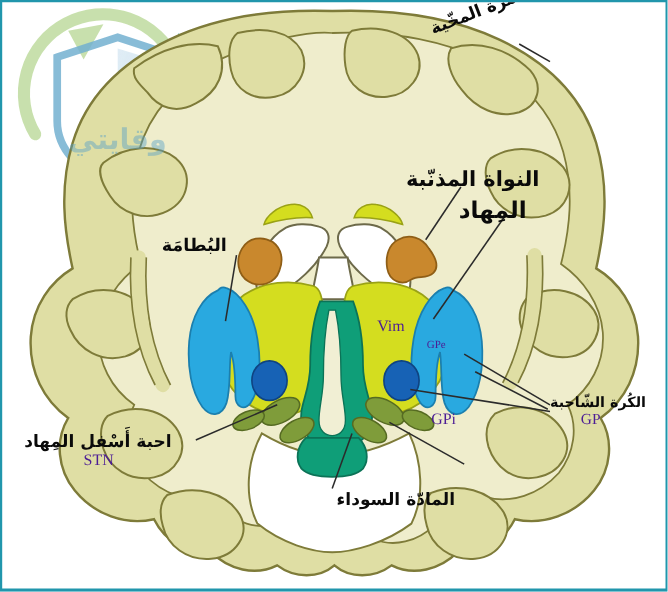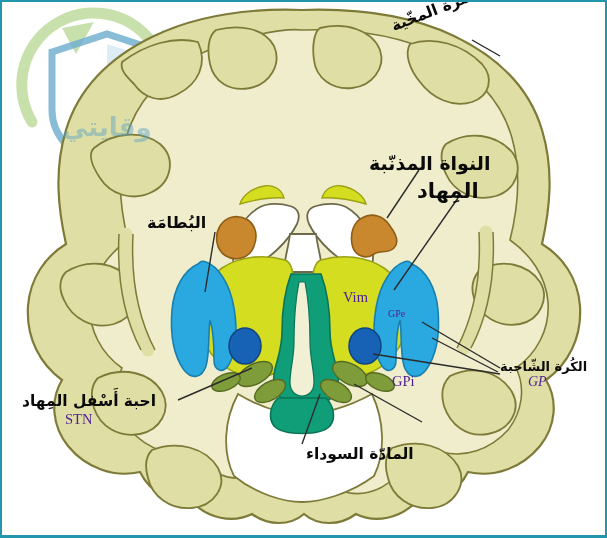--- a/index.html
+++ b/index.html
@@ -40,23 +40,23 @@
     left:387px;top:17px;font-size:15.5px;
     transform:rotate(-21deg);transform-origin:left top;
   }
   #lbl-caudate{left:355px;top:152px;font-size:19px;margin-left:12px;}
   #lbl-thalamus{left:415px;top:178px;font-size:21px;}
   #lbl-putamen{left:145px;top:213px;font-size:16px;}
   #lbl-vim{left:341px;top:288px;font-size:14.5px;}
   #lbl-gpe{left:386px;top:307px;font-size:10px;}
   #lbl-gpi{left:390px;top:356px;font-size:14.5px;margin-top:16px;}
   #lbl-gp-ar{left:498px;top:358px;font-size:13px;}
-  #lbl-gp-abbr{left:526px;top:373px;font-size:14px;font-style:italic;}
+  #lbl-gp-abbr{left:526px;top:373px;font-size:14px;}
   #lbl-stn-ar{left:20px;top:391px;font-size:15.5px;}
-  #lbl-stn-abbr{left:63px;top:410px;font-size:14.5px;}
+  #lbl-stn-abbr{left:74px;top:410px;font-size:14.5px;}
   #lbl-hypo{left:424px;top:413px;font-size:15.5px;}
   #lbl-nigra{left:260px;top:444px;font-size:15.5px;margin-left:44px;}
   #wm-text{
     position:absolute;left:60px;top:100px;
     font-size:26px;font-weight:bold;color:#5aa2c8;
     opacity:.45;direction:rtl;
     font-family:"DejaVu Sans","Liberation Sans",sans-serif;
     margin-top:10px;
   }
 </style>

